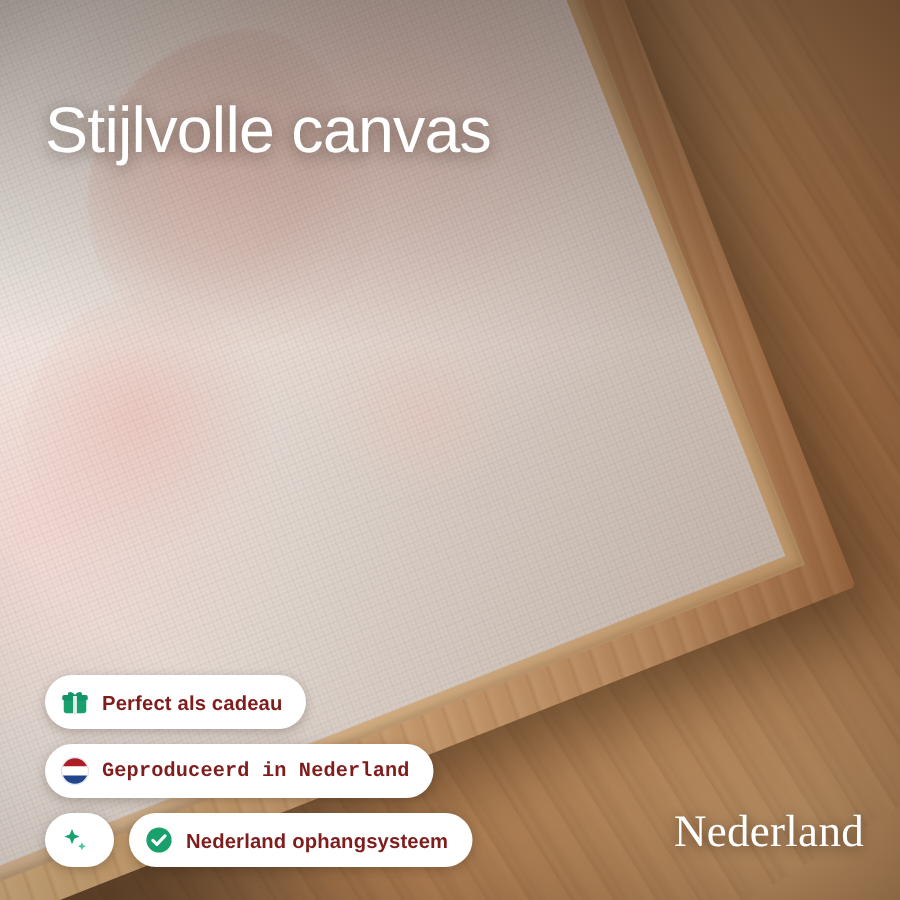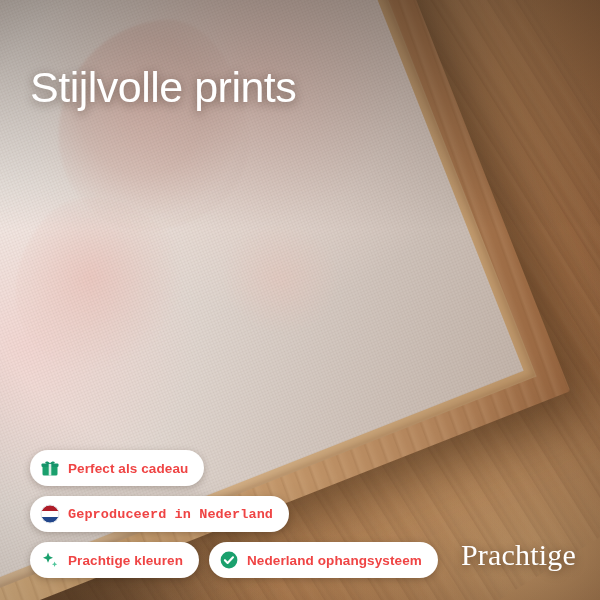--- a/index.html
+++ b/index.html
@@ -193,21 +193,21 @@
     gap: 8px;
     background: #ffffff;
     border-radius: 999px;
     padding: 8px 16px 8px 10px;
     box-shadow: 0 2px 7px rgba(40,22,10,0.25);
     white-space: nowrap;
   }
   .badge-label {
     font-size: 13.5px;
     font-weight: bold;
-    color: #ef4444;
+    color: #7f1d1d;
     letter-spacing: 0.1px;
   }
   .badge-icon {
     width: 20px;
     height: 20px;
     flex: 0 0 20px;
     display: block;
   }
   .row-1 { width: 100%; }
   .row-2 { width: 100%; font-family: Liberation Mono, monospace; }
@@ -248,21 +248,21 @@
       <div class="petal p6"></div>
       <div class="weave"></div>
       <div class="art-shade"></div>
     </div>
   </div>
 
   <div class="vignette"></div>
   <div class="top-scrim"></div>
 
   <h1 class="headline">
-    <span>Stijlvolle prints</span>
+    <span>Stijlvolle canvas</span>
   </h1>
 
   <div class="badges">
 
     <div class="row-1">
       <div class="badge">
         <svg class="badge-icon" viewBox="0 0 20 20">
           <rect x="2.5" y="8" width="15" height="9.5" rx="1.6" fill="#1aa06d"></rect>
           <rect x="1.5" y="5.4" width="17" height="3.6" rx="1.2" fill="#15946a"></rect>
           <rect x="8.7" y="5.4" width="2.6" height="12.1" fill="#ffffff" opacity="0.85"></rect>
@@ -289,29 +289,28 @@
         <span class="badge-label">Geproduceerd in Nederland</span>
       </div>
     </div>
 
     <div class="row-3">
       <div class="badge">
         <svg class="badge-icon" viewBox="0 0 20 20">
           <path d="M8 2.6l1.5 3.6L13 7.7l-3.5 1.5L8 12.8 6.6 9.2 3 7.7l3.6-1.5z" fill="#1aa06d"></path>
           <path d="M14.6 11.5l.8 1.9 1.9.8-1.9.8-.8 1.9-.8-1.9-1.9-.8 1.9-.8z" fill="#4fc59a"></path>
         </svg>
-        <span class="badge-label">Prachtige kleuren</span>
       </div>
 
       <div class="badge">
         <svg class="badge-icon" viewBox="0 0 20 20">
           <circle cx="10" cy="10" r="8.4" fill="#1aa06d"></circle>
           <path d="M5.9 10.2l2.7 2.7 5.4-5.6" fill="none" stroke="#ffffff" stroke-width="2.1" stroke-linecap="round" stroke-linejoin="round"></path>
         </svg>
         <span class="badge-label">Nederland ophangsysteem</span>
       </div>
     </div>
 
   </div>
 
-  <div class="logo">Prachtige</div>
+  <div class="logo">Nederland</div>
 
 </div>
 
 </body></html>

